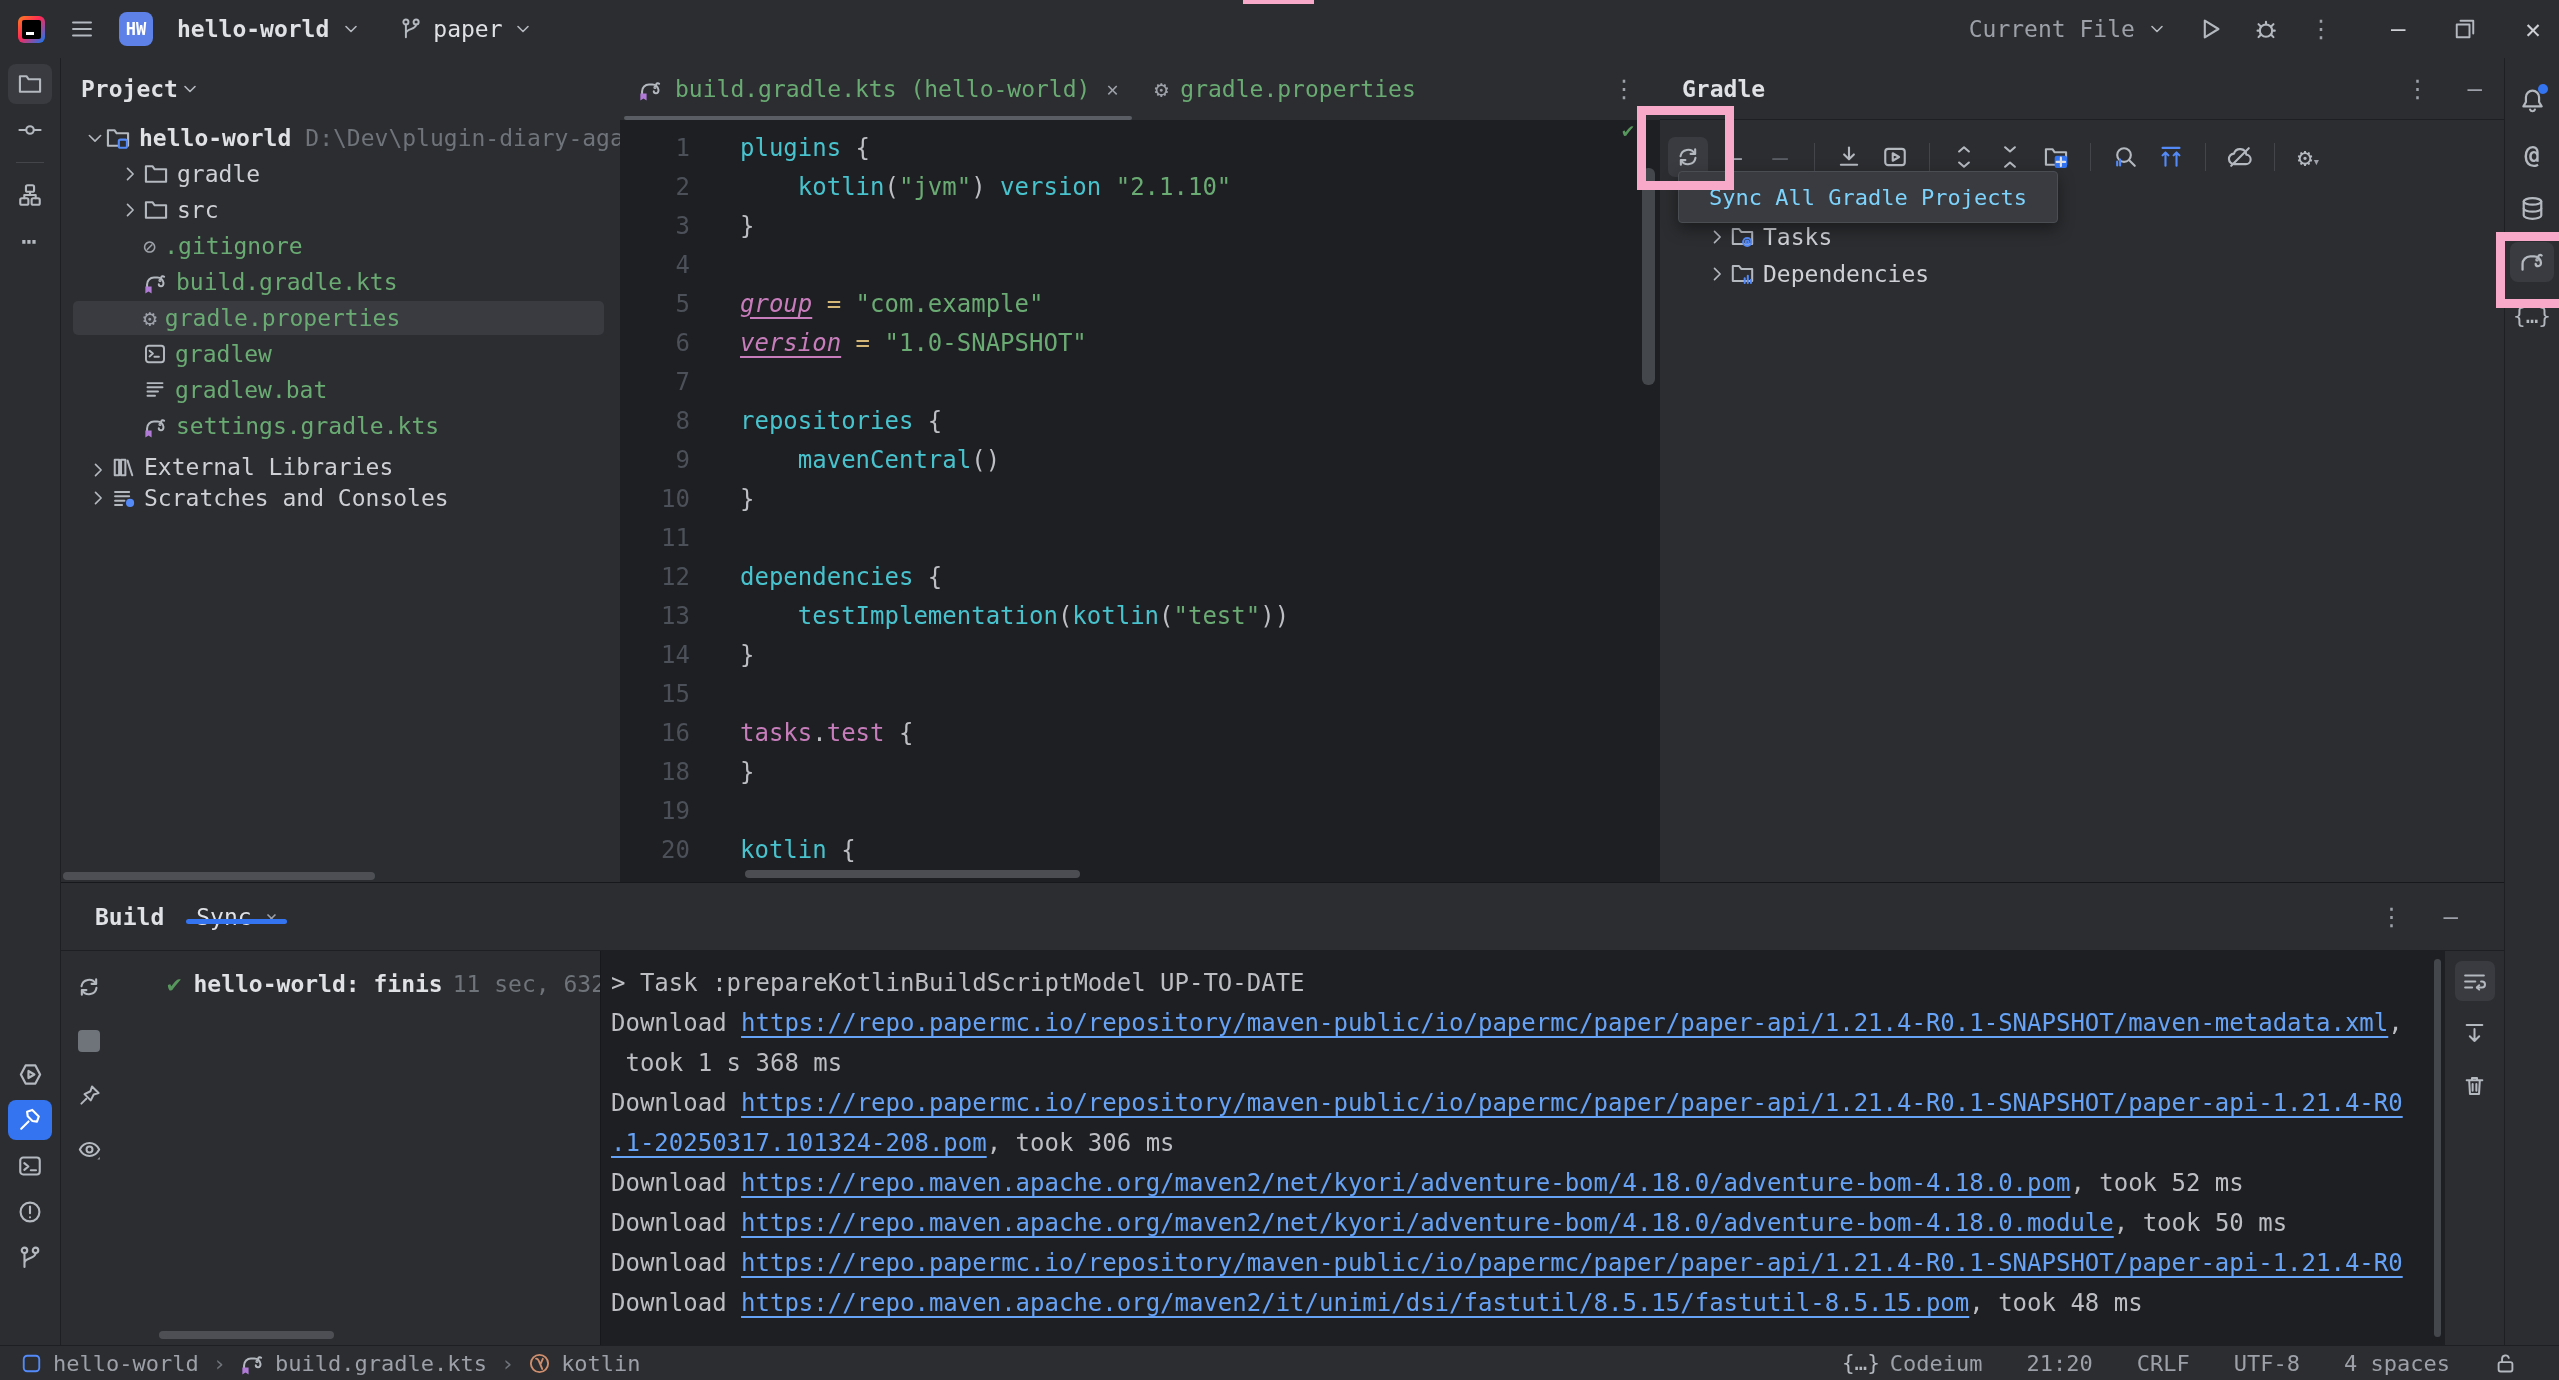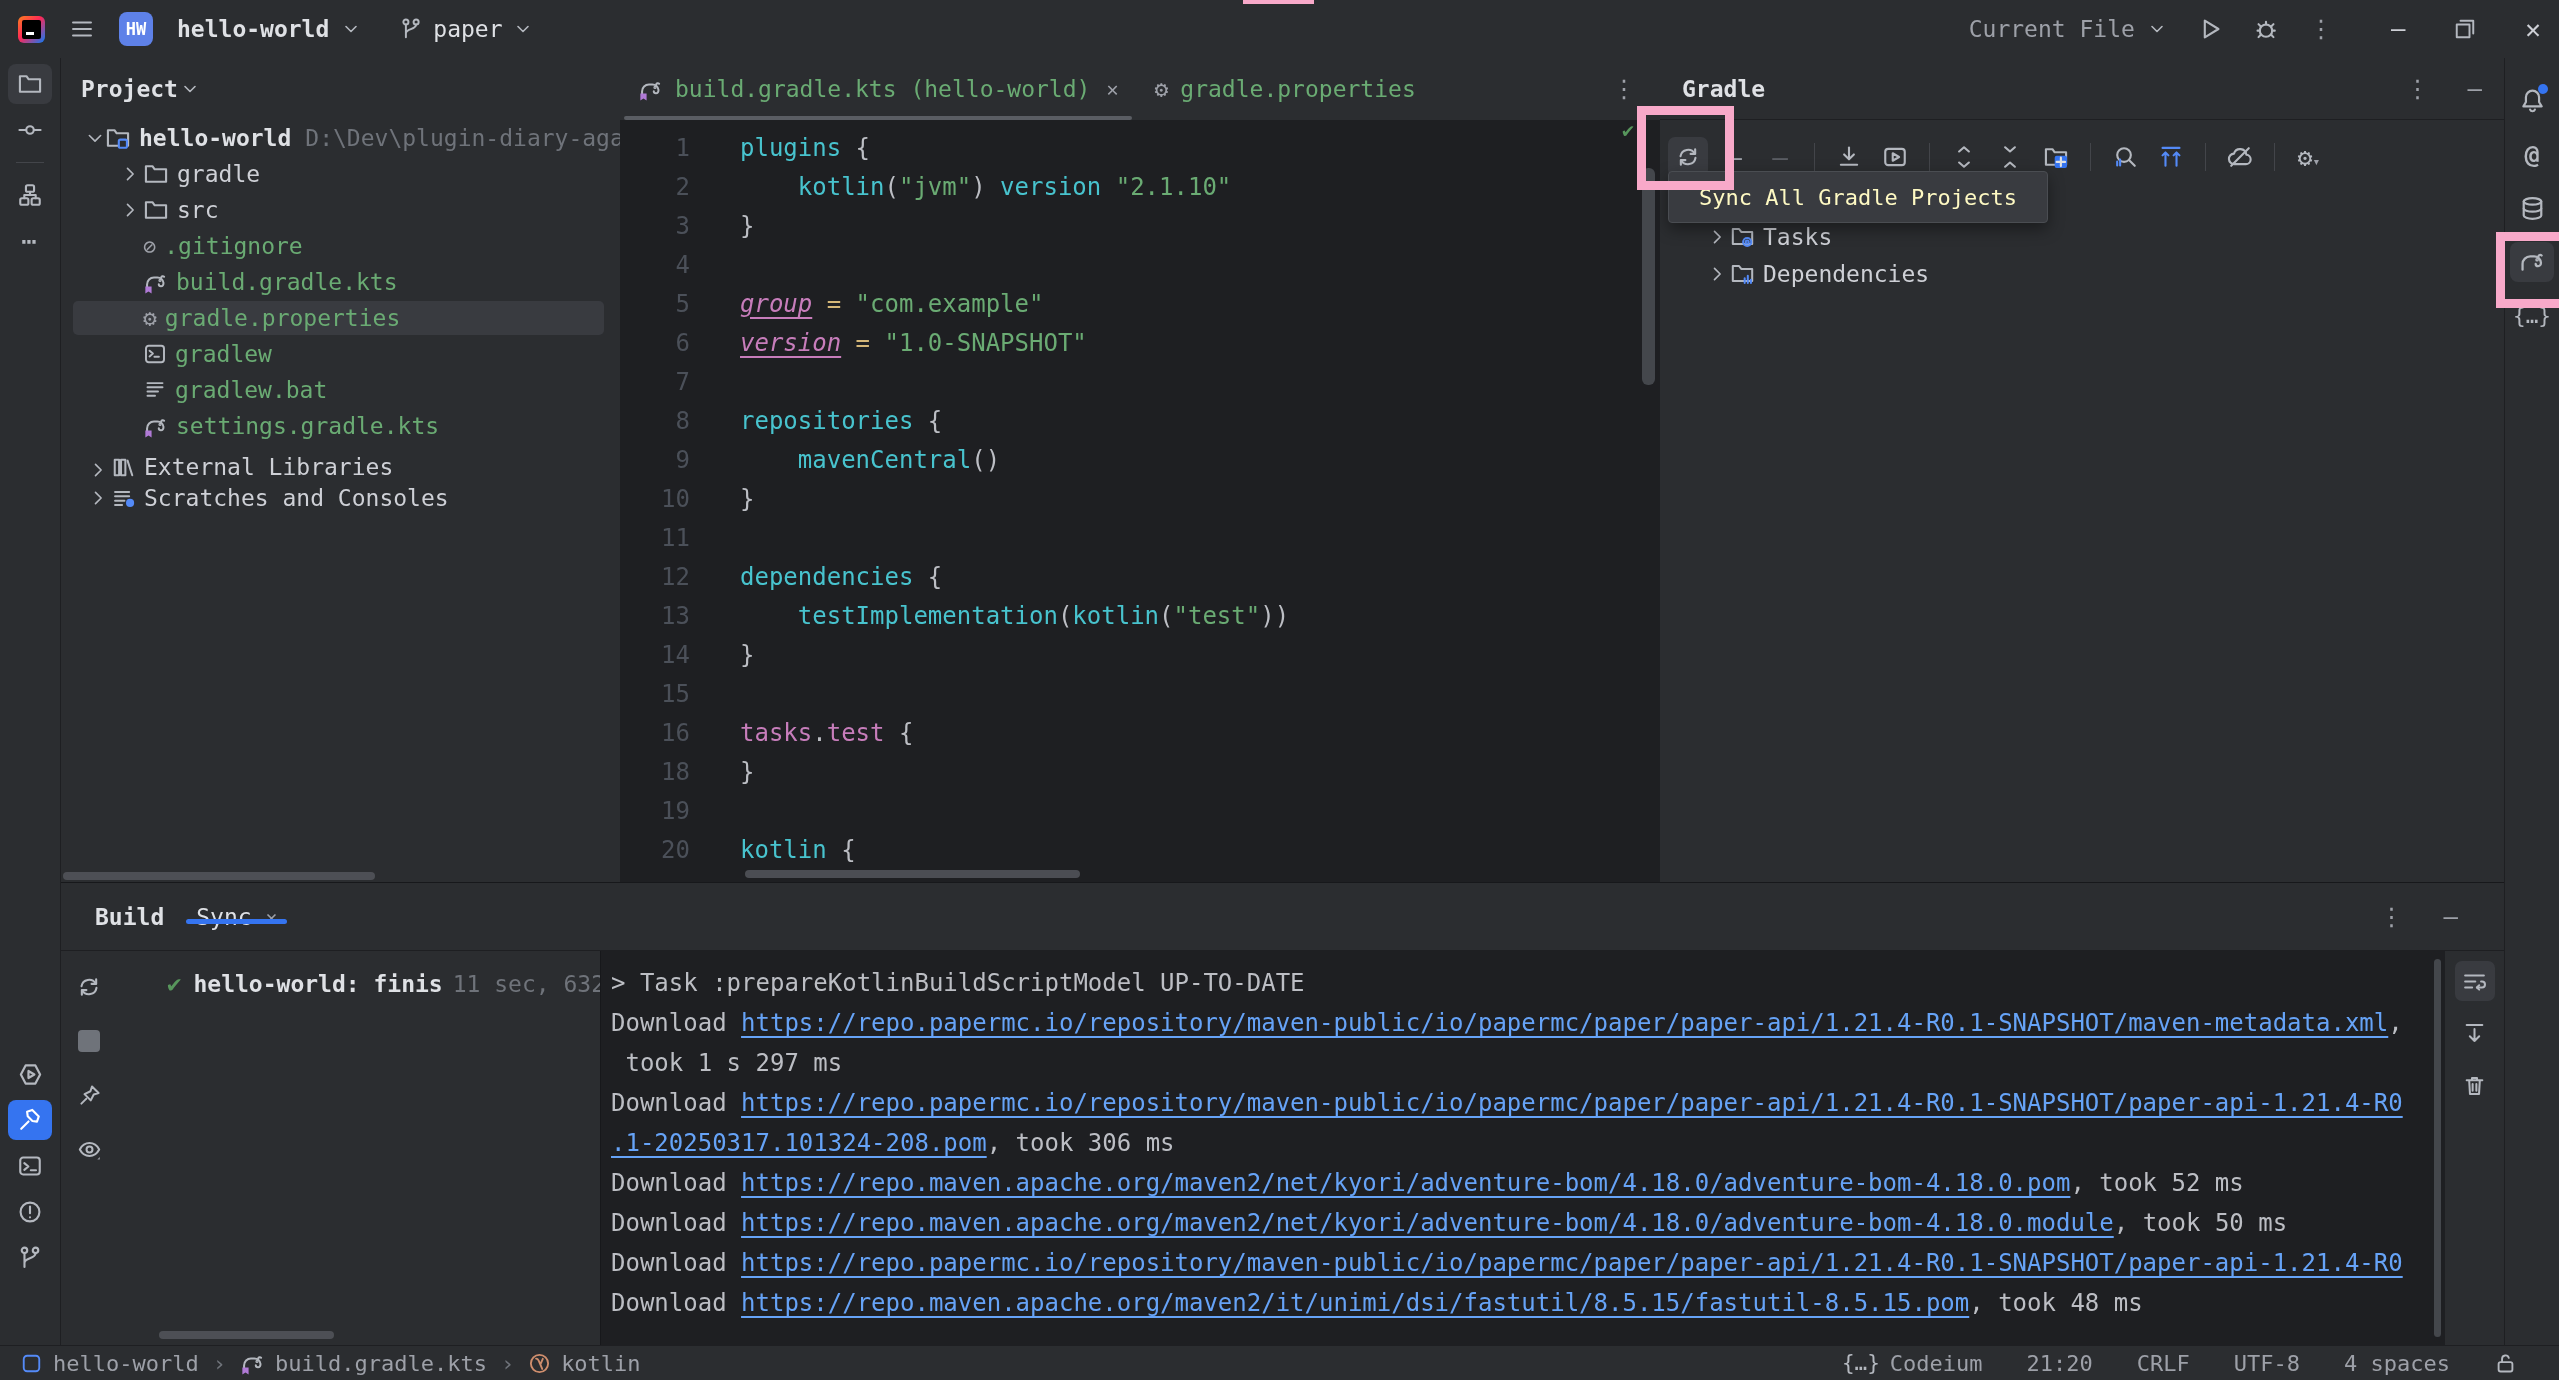--- a/index.html
+++ b/index.html
@@ -73,23 +73,23 @@
 
   
   #gradle-panel { left:1660px; top:58px; width:844px; height:824px; background:#2b2d30; overflow:hidden; }
   #gradle-header { height:62px; display:flex; align-items:center; justify-content:space-between; padding:0 22px; border-bottom:1px solid #1e1f22; }
   #gradle-header .title { color:#dfe1e5; font-size:23px; font-weight:bold; }
   #gtoolbar { height:74px; display:flex; align-items:center; padding-left:8px; gap:6px; }
   .tbtn { width:40px; height:40px; border-radius:7px; display:flex; align-items:center; justify-content:center; position:relative; }
   .tbtn.hover { background:#393b40; }
   .tdiv { width:1px; height:28px; background:#43454a; margin:0 8px; }
   .gtrow { height:37px; display:flex; align-items:center; font-size:23px; }
-  #tooltip { position:absolute; left:8px; top:113px; height:52px; padding:0 30px; background:#393b40;
+  #tooltip { position:absolute; left:18px; top:113px; height:52px; padding:0 30px; background:#393b40;
              border:1px solid #4a4d52; border-radius:4px; display:flex; align-items:center;
-             color:#fef9c3; font-size:22px; box-shadow:0 6px 16px rgba(0,0,0,.4); z-index:30; white-space:nowrap; }
+             color:#7dd3fc; font-size:22px; box-shadow:0 6px 16px rgba(0,0,0,.4); z-index:30; white-space:nowrap; }
 
   
   #build-panel { left:61px; top:882px; width:2443px; height:463px; background:#2b2d30; border-top:1px solid #17181b; overflow:hidden; }
   #btabrow { height:68px; display:flex; align-items:center; padding-left:18px; position:relative; border-bottom:1px solid #1e1f22; }
   .btab { font-size:23px; color:#dfe1e5; padding:0 16px; height:100%; display:flex; align-items:center; gap:14px; position:relative; }
   .btab.active:after { content:""; position:absolute; left:6px; right:6px; bottom:6px; height:5px; border-radius:3px; background:#3574f0; }
   .btab .close { color:#9da0a8; font-size:19px; }
   #btab-icons { position:absolute; right:46px; display:flex; gap:40px; color:#9da0a8; }
   #btools { position:absolute; left:0; top:68px; width:56px; bottom:0; display:flex; flex-direction:column; align-items:center; gap:14px; padding-top:16px; }
   #btree { position:absolute; left:56px; top:68px; width:483px; bottom:0; }
@@ -791,21 +791,21 @@
       <span class="ic" style="color:#57965c;font-size:24px;">✔</span>
       <span class="lbl">hello-world: finis</span>
       <span class="time">11 sec, 632 ms</span>
     </div>
     <div class="hscroll" style="left:42px; bottom:6px; width:175px;"></div>
   </div>
   <div id="bdivider"></div>
   <div id="console">
       <div class="con-line"><span>&gt; Task :prepareKotlinBuildScriptModel UP-TO-DATE</span></div>
       <div class="con-line"><span>Download </span><span class="con-link">https://repo.papermc.io/repository/maven-public/io/papermc/paper/paper-api/1.21.4-R0.1-SNAPSHOT/maven-metadata.xml</span><span>,</span></div>
-      <div class="con-line"><span> took 1 s 297 ms</span></div>
+      <div class="con-line"><span> took 1 s 368 ms</span></div>
       <div class="con-line"><span>Download </span><span class="con-link">https://repo.papermc.io/repository/maven-public/io/papermc/paper/paper-api/1.21.4-R0.1-SNAPSHOT/paper-api-1.21.4-R0</span></div>
       <div class="con-line"><span class="con-link">.1-20250317.101324-208.pom</span><span>, took 306 ms</span></div>
       <div class="con-line"><span>Download </span><span class="con-link">https://repo.maven.apache.org/maven2/net/kyori/adventure-bom/4.18.0/adventure-bom-4.18.0.pom</span><span>, took 52 ms</span></div>
       <div class="con-line"><span>Download </span><span class="con-link">https://repo.maven.apache.org/maven2/net/kyori/adventure-bom/4.18.0/adventure-bom-4.18.0.module</span><span>, took 50 ms</span></div>
       <div class="con-line"><span>Download </span><span class="con-link">https://repo.papermc.io/repository/maven-public/io/papermc/paper/paper-api/1.21.4-R0.1-SNAPSHOT/paper-api-1.21.4-R0</span></div>
       <div class="con-line"><span>Download </span><span class="con-link">https://repo.maven.apache.org/maven2/it/unimi/dsi/fastutil/8.5.15/fastutil-8.5.15.pom</span><span>, took 48 ms</span></div>
     </div>
   <div class="vscroll" style="right:63px; top:76px; bottom:8px; width:7px;"></div>
   <div id="ctools">
       <span class="tbtn hover">

